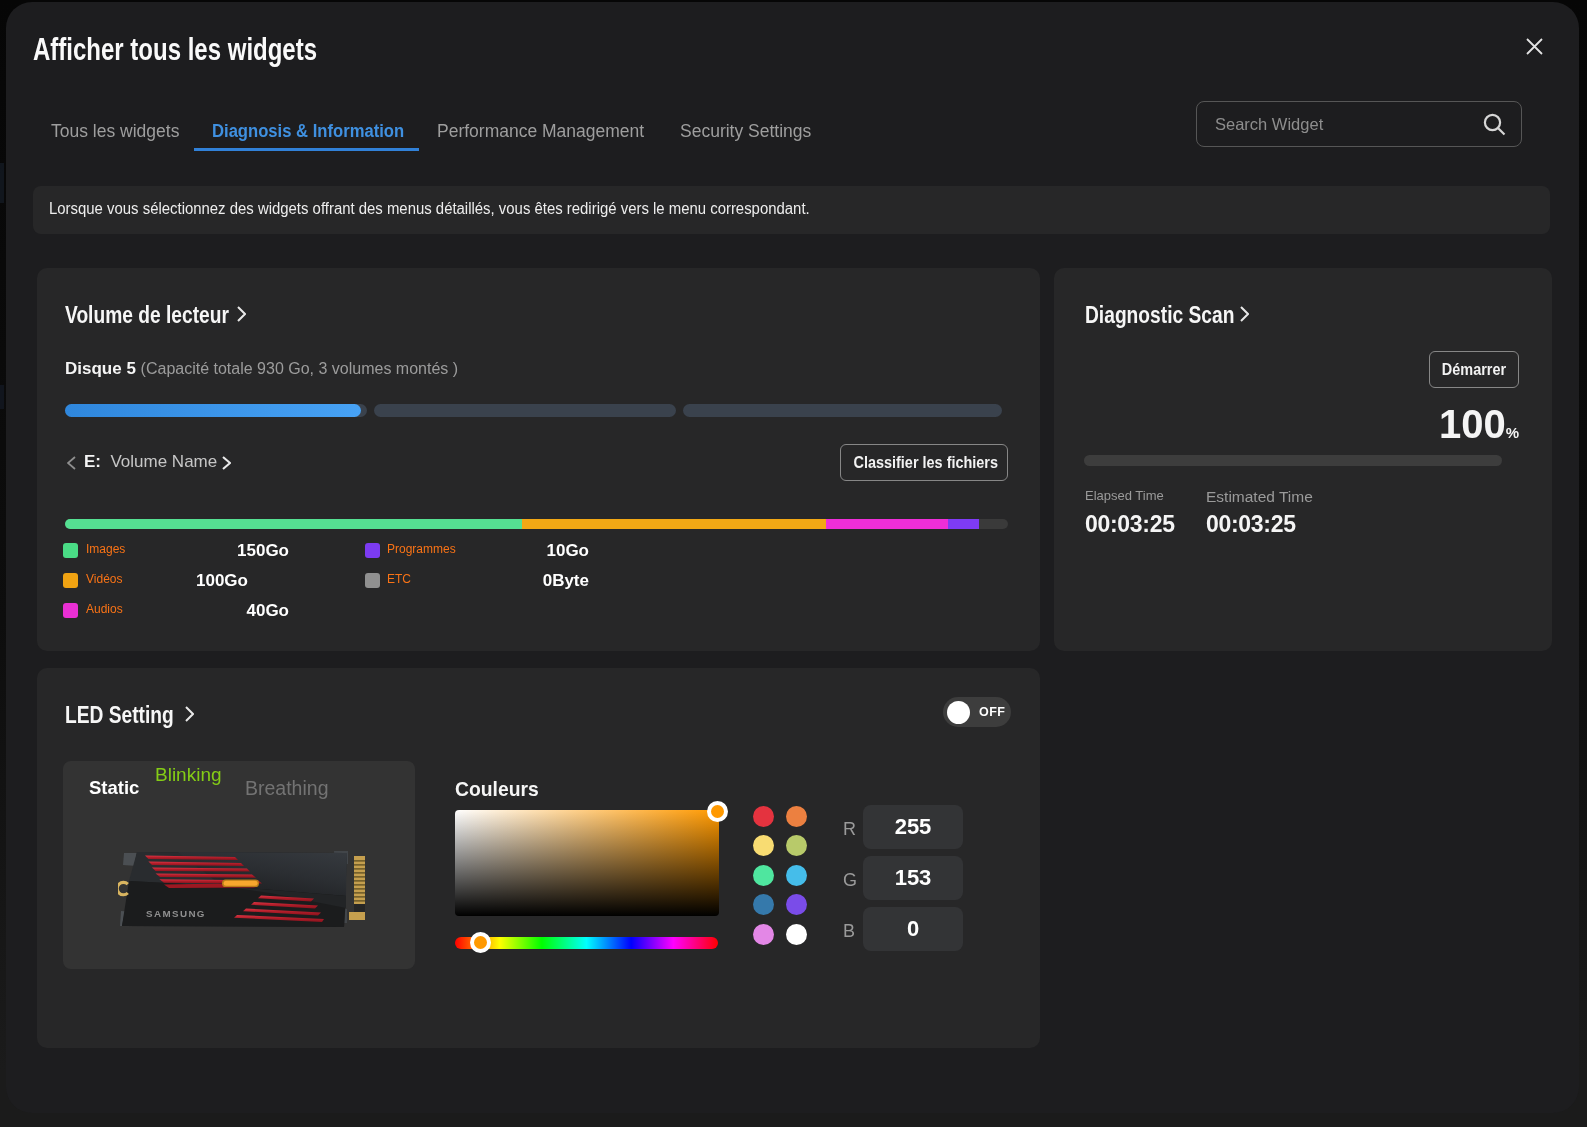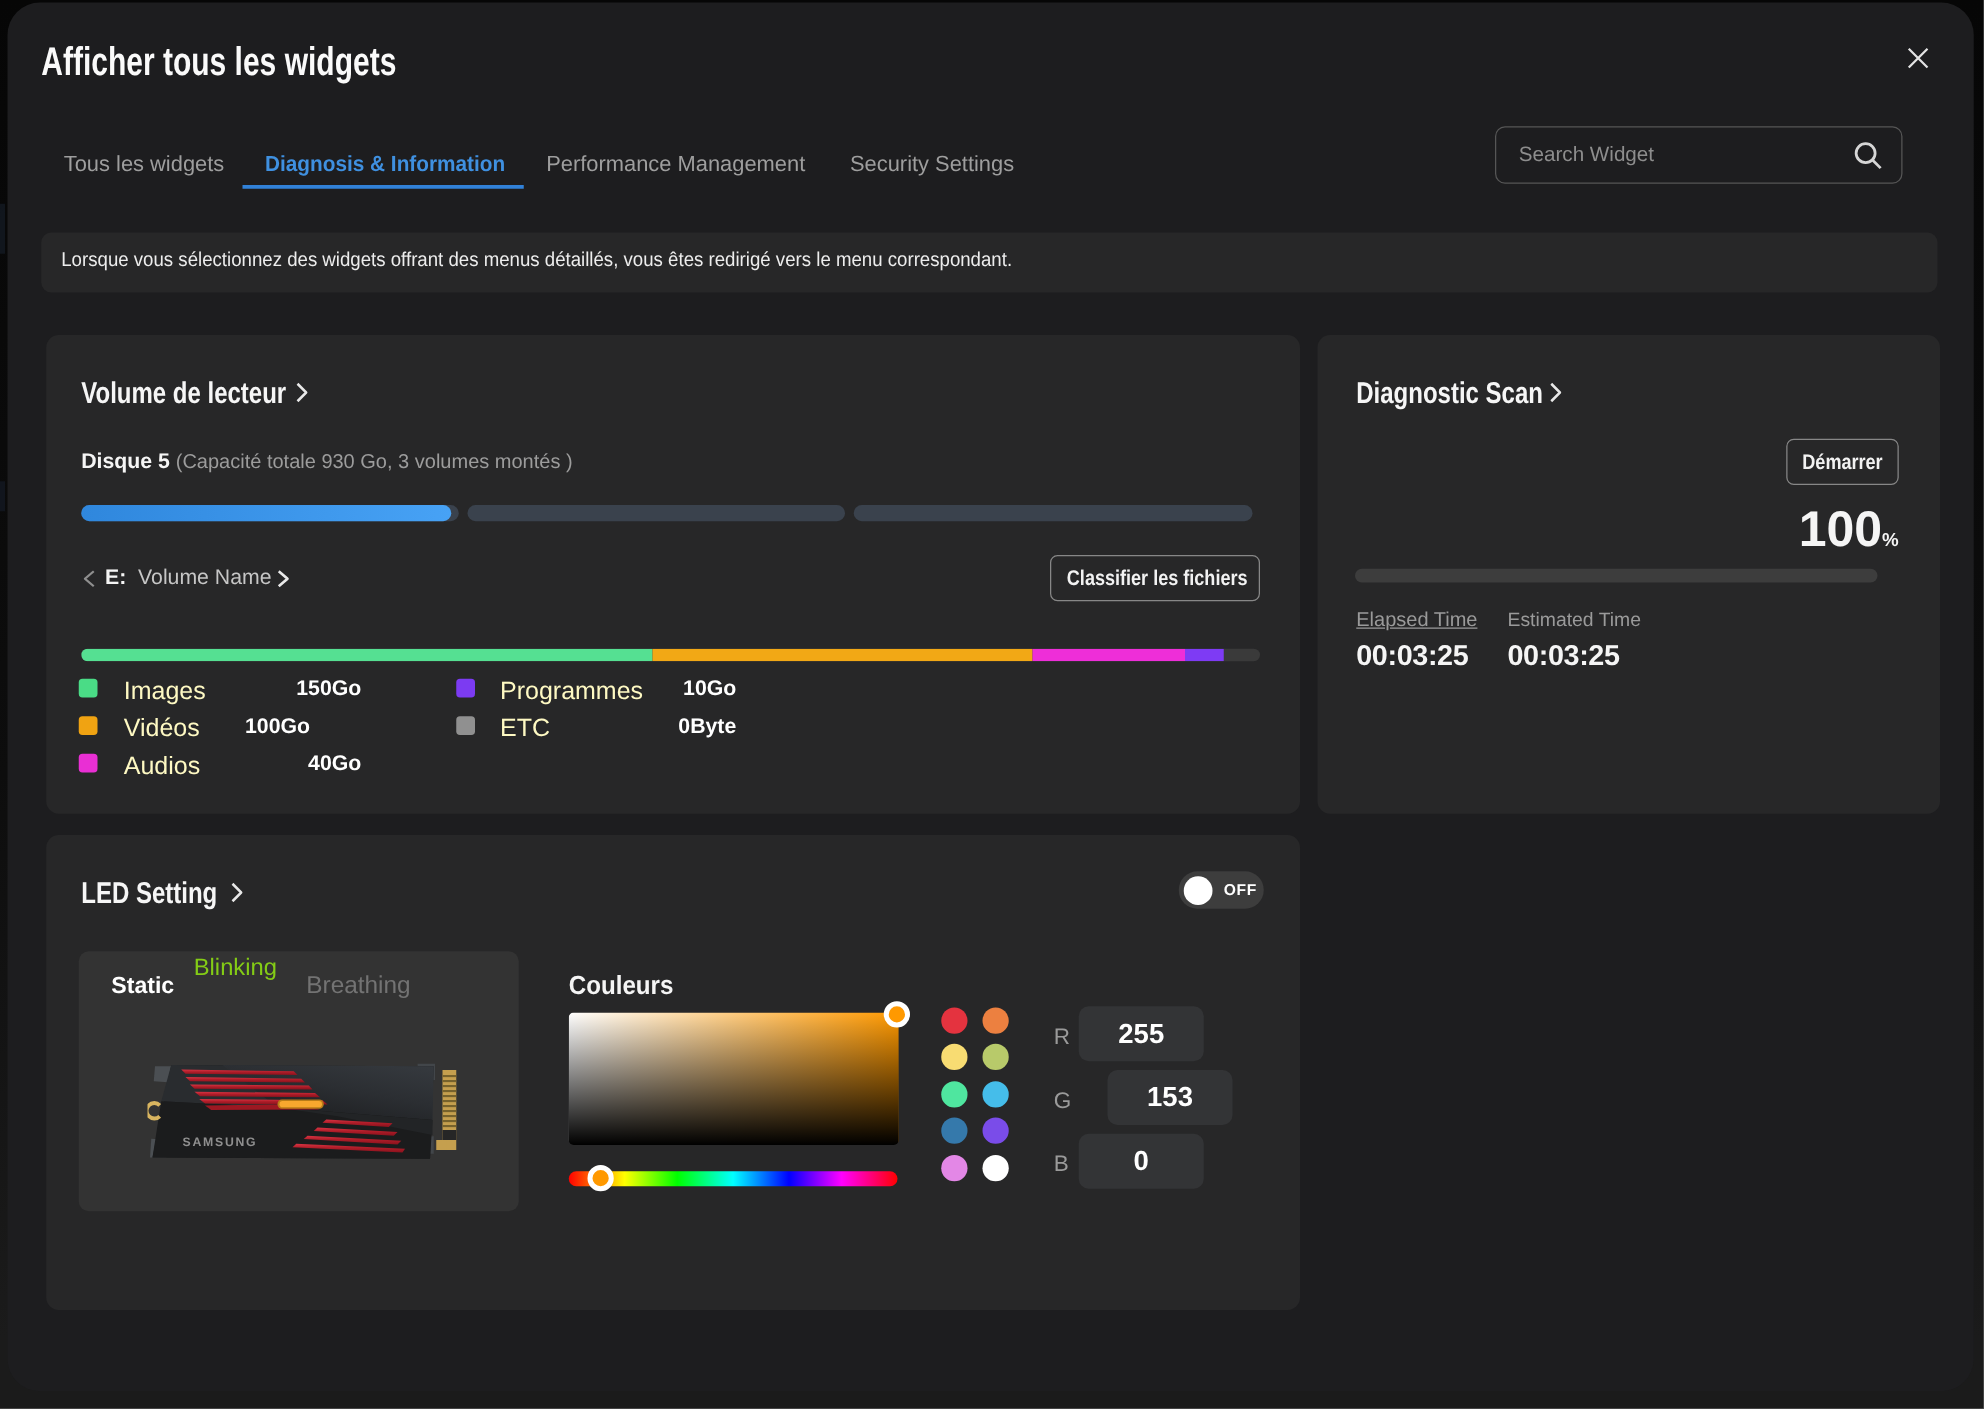--- a/index.html
+++ b/index.html
@@ -39,21 +39,21 @@
   .seg-fill { height:13px; border-radius:7px; background:linear-gradient(90deg,#2f87dd,#47a2f5); }
 
   .btn { position:absolute; border:1px solid #878787; border-radius:6px; background:transparent; color:#f2f2f2; text-align:center; }
 
   .statrow { display:flex; align-items:center; height:18px; }
   .statrow span { margin-right:8px; }
   .statrow b { color:#fff; font-size:16.5px; margin-right:10px; }
   .statrow i { width:1px; height:13px; background:#5a5a5a; margin-right:13px; }
   .stackbar { position:absolute; left:28px; top:251px; width:943px; height:10px; border-radius:5px; background:#3a3a3a; overflow:hidden; display:flex; }
   .legend-sq { position:absolute; width:15px; height:15px; border-radius:3px; }
-  .leg-label { position:absolute; font-size:20px; color:#fef9c3;margin-left:13px; }
+  .leg-label { position:absolute; font-size:12px; color:#f97316; }
   .leg-val { position:absolute; font-size:17px; font-weight:bold; color:#fff; text-align:right; }
 
   
   .diag { left:1054px; top:268px; width:498px; height:383px; }
 
   
   .led { left:37px; top:668px; width:1003px; height:380px; }
   .subcard { position:absolute; left:26px; top:93px; width:352px; height:208px; background:#333333; border-radius:8px; }
 
   .swatch { position:absolute; width:21px; height:21px; border-radius:50%; }
@@ -146,21 +146,21 @@
     </svg>
 
   <div class="btn" style="left:375px;top:83px;width:90px;height:37px;">
       <span style="display:block;white-space:nowrap;text-align:center;font-size:17px;font-weight:bold;line-height:35px;transform:scaleX(0.85);">Démarrer</span>
     </div>
 
   <div class="abs" style="right:33px;top:134px;font-weight:bold;"><span style="font-size:40px;">100</span><span style="font-size:15px;">%</span></div>
 
   <div class="abs" style="left:30px;top:187px;width:418px;height:11px;border-radius:6px;background:#3d3d3d;"></div>
 
-  <div class="abs gray" style="left:31px;top:220px;font-size:16px;text-decoration:underline;">Elapsed Time</div>
+  <div class="abs gray" style="left:31px;top:220px;font-size:13px;">Elapsed Time</div>
   <div class="abs gray" style="left:152px;top:220px;font-size:15.5px;">Estimated Time</div>
   <div class="abs" style="left:31px;top:243px;font-size:23px;font-weight:bold;letter-spacing:-0.3px;">00:03:25</div>
   <div class="abs" style="left:152px;top:243px;font-size:23px;font-weight:bold;letter-spacing:-0.3px;">00:03:25</div>
 </div>
 
 <div class="card led">
   <div class="cardtitle" style="left:28px;top:33px;">LED Setting</div>
   <svg class="abs" style="left:147px;top:38px" width="10" height="16" viewBox="0 0 10 16">
       <path d="M2 1 L9 8 L2 15" stroke="#e8e8e8" stroke-width="2" fill="none"></path>
     </svg>
@@ -261,16 +261,16 @@
   <div class="swatch" style="left:716px;top:197px;background:#4fe69f;"></div>
   <div class="swatch" style="left:749px;top:197px;background:#45bdea;"></div>
   <div class="swatch" style="left:716px;top:226px;background:#3579ab;"></div>
   <div class="swatch" style="left:749px;top:226px;background:#7a4ce9;"></div>
   <div class="swatch" style="left:716px;top:256px;background:#e387e6;"></div>
   <div class="swatch" style="left:749px;top:256px;background:#ffffff;"></div>
 
   <div class="rgblabel" style="top:151px;">R</div>
   <div class="rgbbox" style="top:137px;">255</div>
   <div class="rgblabel" style="top:202px;">G</div>
-  <div class="rgbbox" style="top:188px;margin-left:23px;">153</div>
+  <div class="rgbbox" style="top:188px;">153</div>
   <div class="rgblabel" style="top:253px;">B</div>
   <div class="rgbbox" style="top:239px;">0</div>
 </div>
 
 </body></html>

